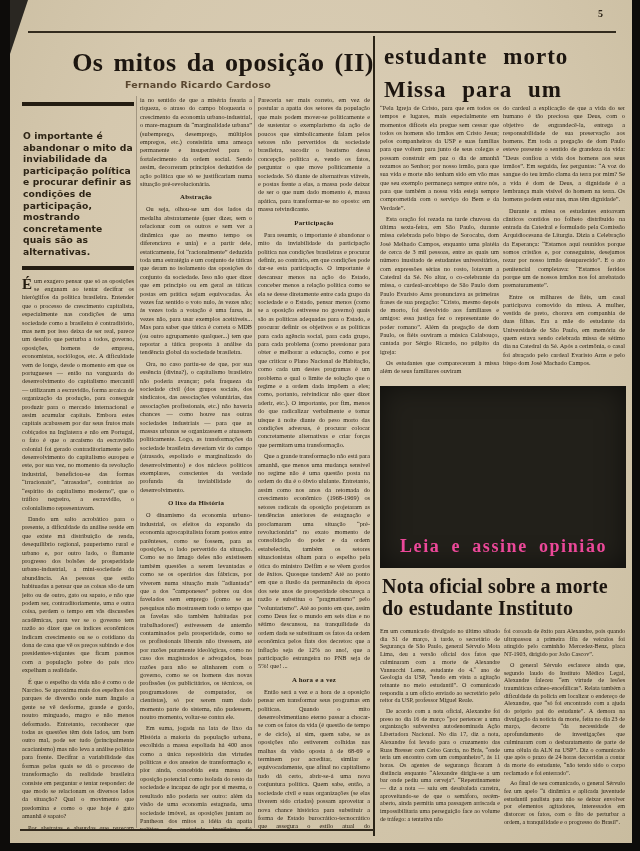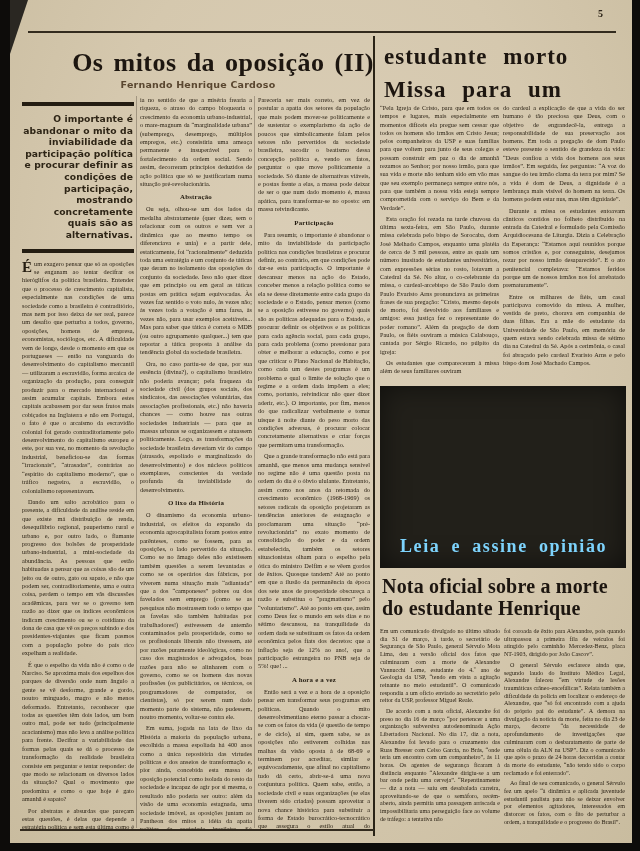--- a/index.html
+++ b/index.html
@@ -33,43 +33,43 @@
   .t-missa .body{font-size:6.3px;line-height:8.3px;}
   .t-nota .body{font-size:6.05px;line-height:7.7px;}
   .subhead{font:700 6.9px/8px "Liberation Serif",serif;color:#241c10;text-align:center;
     margin:5px 0 4px;letter-spacing:.2px;}
   .dropcap{float:left;font:700 15px/12px "Liberation Serif",serif;color:#241c10;
     padding:1px 2px 0 0;}
 
   .callout{margin:6px 0 7px;}
   .callout .bar{height:4px;background:#241d12;}
   .callout .ctext{font:700 9.2px/11.6px "DejaVu Sans",sans-serif;color:#2e2516;
-    text-align:right;padding:7px 1px 8px;letter-spacing:.1px;}
+    text-align:left;padding:24px 1px 8px;letter-spacing:.1px;}
 
   .missa-title{position:absolute;font:800 23px/33px "Liberation Serif",serif;color:#1d1610;
     letter-spacing:1px;word-spacing:9px;}
   .promo{position:absolute;background:#22201a;box-shadow:inset 0 0 28px rgba(0,0,0,.55);}
   .promo-label{position:absolute;left:20px;bottom:13px;
-    font:700 18px/18px "Liberation Serif",serif;color:#7dd3fc;
+    font:700 18px/18px "Liberation Serif",serif;color:#ec4899;
     letter-spacing:1.6px;word-spacing:5px;}
   .nota-title{position:absolute;font:800 20px/22px "Liberation Serif",serif;color:#1d1610;
     letter-spacing:.2px;}
 </style>
 </head>
 <body>
 
 <div class="paper">
 
   <div class="corner-shade"></div>
 
   <div class="page-num" style="left:588px;top:9px;">5</div>
   <div class="rule-h" style="left:18px;top:31px;width:588px;height:2px;"></div>
 
   <div class="la-title" style="left:12px;top:50px;width:352px;">Os mitos da oposição (II)</div>
-  <div class="la-byline" style="left:12px;top:80px;width:352px;">Fernando Henrique Cardoso</div>
+  <div class="la-byline" style="left:12px;top:80px;width:352px;">Fernando Ricardo Cardoso</div>
 
   <div class="rule-soft" style="left:126px;top:96px;width:1px;height:732px;"></div>
   <div class="rule-soft" style="left:244px;top:96px;width:1px;height:732px;"></div>
   <div class="rule-v" style="left:363px;top:36px;width:2px;height:800px;"></div>
   <div class="rule-h" style="left:10px;top:829px;width:354px;height:2px;"></div>
 
   <div class="col" style="left:12px;top:96px;width:112px;height:733px;">
     <div class="callout">
       <div class="bar"></div>
       <div class="ctext">O importante é abandonar o mito da inviabilidade da participação política e procurar definir as condições de participação, mostrando concretamente quais são as alternativas.</div>
@@ -117,21 +117,21 @@
     <p class="body">Durante a missa os estudantes entoavam cânticos contidos no folheto distribuído na entrada da Catedral e formulado pela Comissão Arquidiocesana de Liturgia. Dizia a Celebração da Esperança: “Estamos aqui reunidos porque somos cristãos e, por conseguinte, desejamos rezar por nosso irmão desaparecido”. E o ato penitencial completava: “Estamos feridos porque um de nossos irmãos nos foi arrebatado prematuramente”.</p>
     <p class="body">Entre os milhares de fiéis, um casal participava comovido da missa. A mulher, vestida de preto, chorava em companhia de duas filhas. Era a mãe do estudante da Universidade de São Paulo, em memória de quem estava sendo celebrada missa de sétimo dia na Catedral da Sé. Após a cerimônia, o casal foi abraçado pelo cardeal Evaristo Arns e pelo bispo dom José Machado Campos.</p>
   </div>
 
   <div class="promo" style="left:370px;top:386px;width:246px;height:182px;">
     <div class="promo-label">Leia e assine opinião</div>
   </div>
 
   <div class="nota-title" style="left:372px;top:575px;width:246px;">
     <div>Nota oficial sobre a morte</div>
-    <div>do estudante Henrique</div>
+    <div>do estudante Instituto</div>
   </div>
 
   <div class="col t-nota" style="left:370px;top:628px;width:120px;height:211px;">
     <p class="body noindent">Em um comunicado divulgado no último sábado dia 31 de março, à tarde, o secretário de Segurança de São Paulo, general Sérvulo Mota Lima, deu a versão oficial dos fatos que culminaram com a morte de Alexandre Vannucchi Leme, estudante do 4.º ano de Geologia da USP, “tendo em vista a agitação reinante no meio estudantil”. O comunicado respondia a um ofício enviado ao secretário pelo reitor da USP, professor Miguel Reale.</p>
     <p class="body">De acordo com a nota oficial, Alexandre foi preso no dia 16 de março “por pertencer a uma organização subversiva autodenominada Ação Libertadora Nacional. No dia 17, diz a nota, Alexandre foi levado para o cruzamento das Ruas Bresser com Celso Garcia, no Brás, “onde teria um encontro com um companheiro”, às 11 horas. Os agentes de segurança ficaram à distância enquanto “Alexandre dirigiu-se a um bar onde pediu uma cerveja”. “Repentinamente — diz a nota — saiu em desabalada carreira, aproveitando-se de que o semáforo, recém-aberto, ainda permitia uma passagem arriscada e impossibilitaria uma perseguição face ao volume de tráfego: a tentativa não</p>
   </div>
 
   <div class="col t-nota" style="left:494px;top:628px;width:121px;height:211px;">
     <p class="body noindent">foi coroada de êxito para Alexandre, pois quando ultrapassou a primeira fila de veículos foi atingido pelo caminhão Mercedez-Benz, placa NT-1903, dirigido por João Cascov”.</p>
     <p class="body">O general Sérvulo esclarece ainda que, segundo laudo do Instituto Médico Legal, Alexandre faleceu “em virtude de lesões traumáticas crâneo-encefálicas”. Relata também a dificuldade da polícia em localizar o endereço de Alexandre, que “só foi encontrado com a ajuda do próprio pai do estudante”. A demora na divulgação da notícia da morte, feita no dia 23 de março, decorre “da necessidade de aprofundamento de investigações que culminaram com o desbaratamento de parte de uma célula da ALN na USP”. Diz o comunicado que após o prazo de 24 horas decorridas a contar da morte do estudante, “não tendo sido o corpo reclamado e foi enterrado”.</p>

